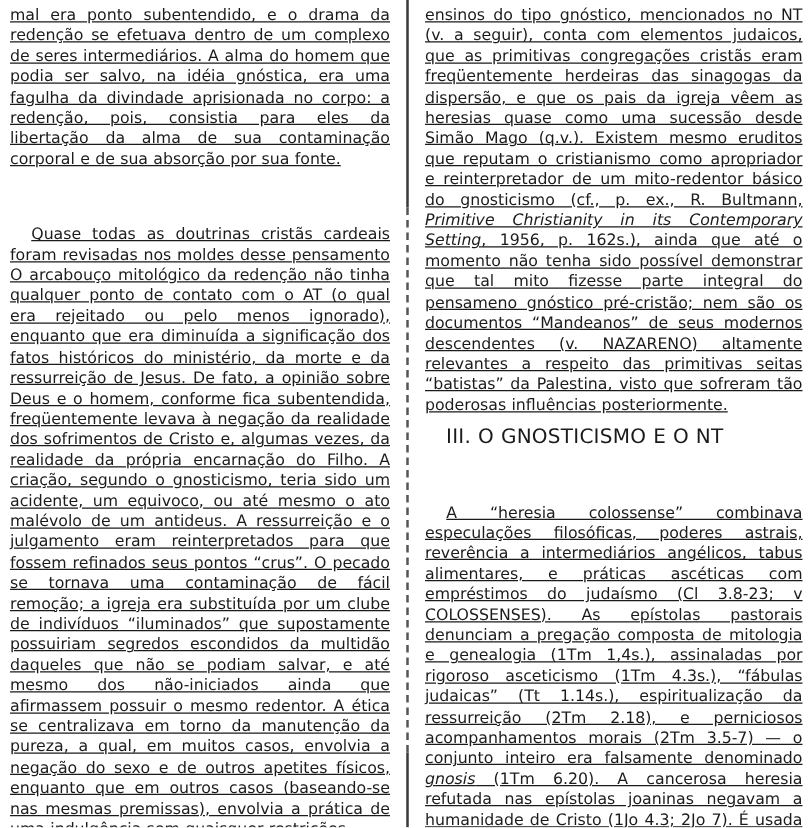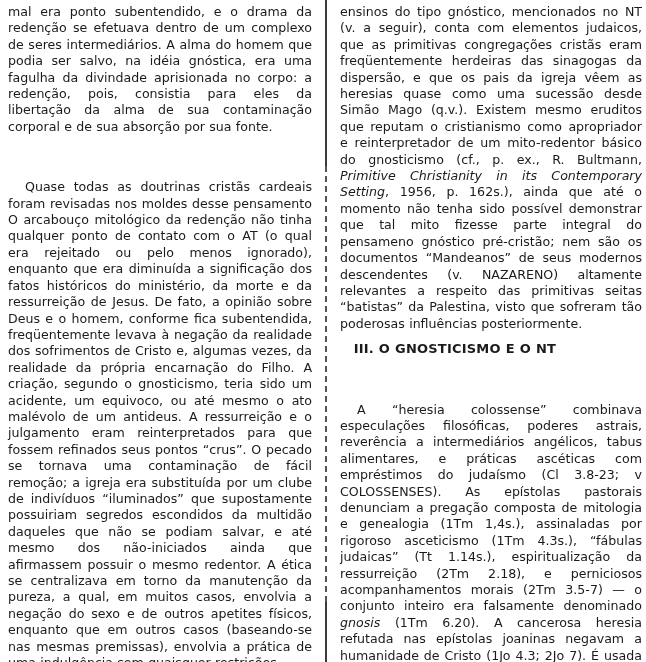--- a/index.html
+++ b/index.html
@@ -39,29 +39,30 @@
   .rule-seg {
     position: absolute;
     left: 13px;
     width: 0;
   }
   .rule-top    { top: 0;     height: 166px; border-left: 2px solid #3a3a3a; }
   .rule-mid    { top: 166px; height: 436px; border-left: 2px dashed #555555; }
   .rule-bottom { top: 602px; height: 60px;  border-left: 2px solid #3a3a3a; }
   p.para {
     margin: 0;
+    text-decoration: underline;
   }
   p.indent {
     text-indent: 1.35em;
     margin-top: 44px;
   }
   .italic { font-style: italic; }
   h3.heading {
-    font-size: 13px;
-    font-weight: bold;
+    font-size: 16px;
+    font-weight: normal;
     letter-spacing: 0.2px;
     margin: 9px 0 3px 0;
     padding-left: 1.05em;
     text-align: left;
   }
 </style>
 </head>
 <body>
 
 <div class="page">

